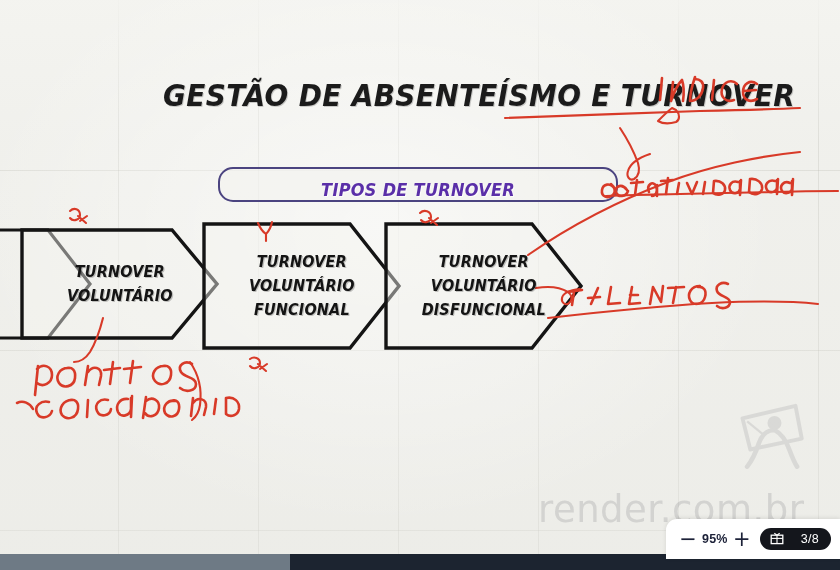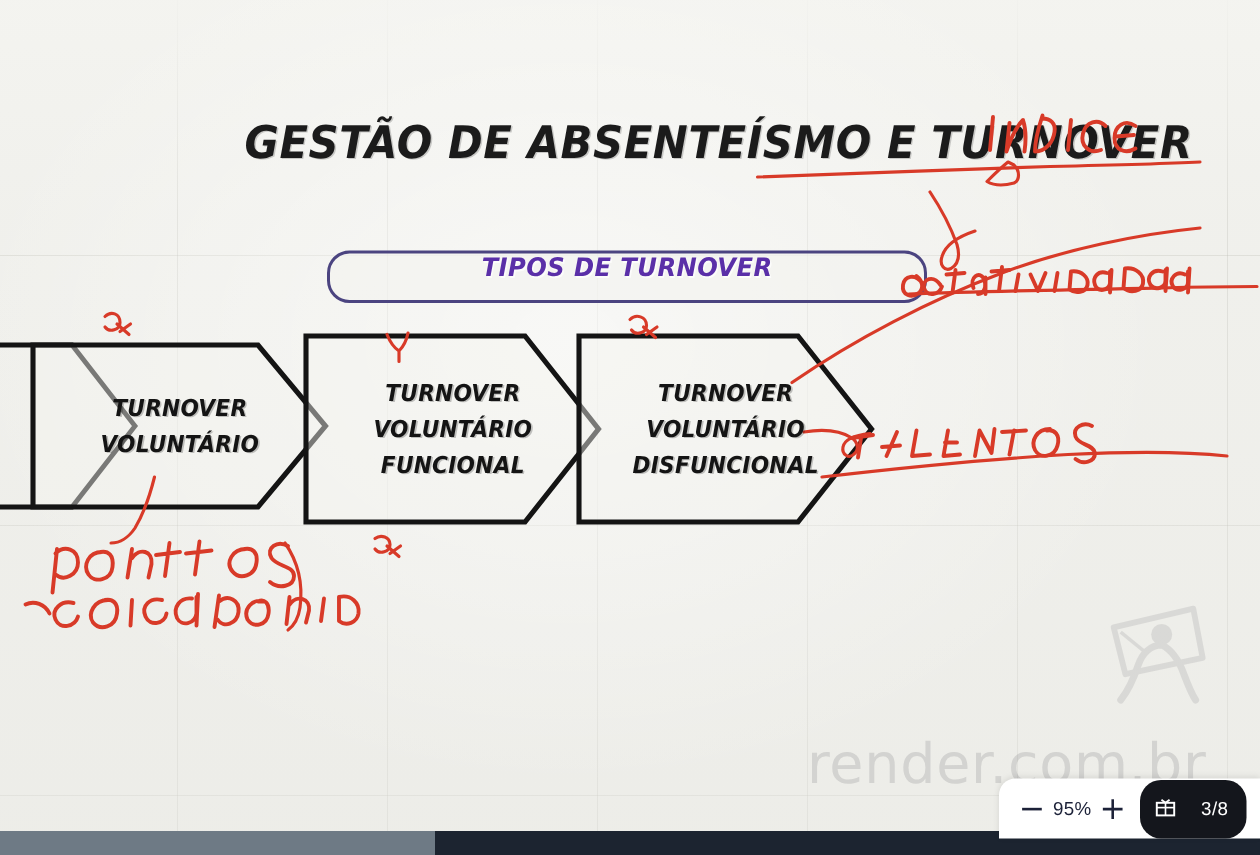--- a/index.html
+++ b/index.html
@@ -55,21 +55,21 @@
     text-shadow: 1px 1px 0 rgba(0,0,0,0.18);
   }
 
   
   .purple-box {
     position: absolute;
     border: 2.5px solid #4b4480;
     border-radius: 15px;
     background: rgba(243,243,239,0.55);
     display: flex;
-    align-items: flex-start;
+    align-items: flex-end;
     justify-content: center;
   }
   .purple-box .pb-label {
     font-family: "DejaVu Sans", sans-serif;
     font-weight: 700;
     font-style: italic;
     color: #5a2fa8;
     letter-spacing: 0.3px;
     white-space: nowrap;
     transform: scaleX(0.95);
@@ -198,24 +198,25 @@
     cursor: pointer;
     user-select: none;
   }
   #zoom-level {
     font-size: 12.5px;
     color: #1c2138;
     font-family: "Liberation Sans", sans-serif;
     width: 44px;
     text-align: center;
     letter-spacing: 0.2px;
+    font-weight: bold;
   }
   #page-pill {
     margin-left: 8px;
-    height: 39px;
+    height: 22px;
     background: #14161c;
     border-radius: 14px;
     display: flex;
     align-items: center;
     gap: 17px;
     padding: 0 12px 0 10px;
     cursor: pointer;
   }
   #page-pill .pp-icon {
     display: flex;

